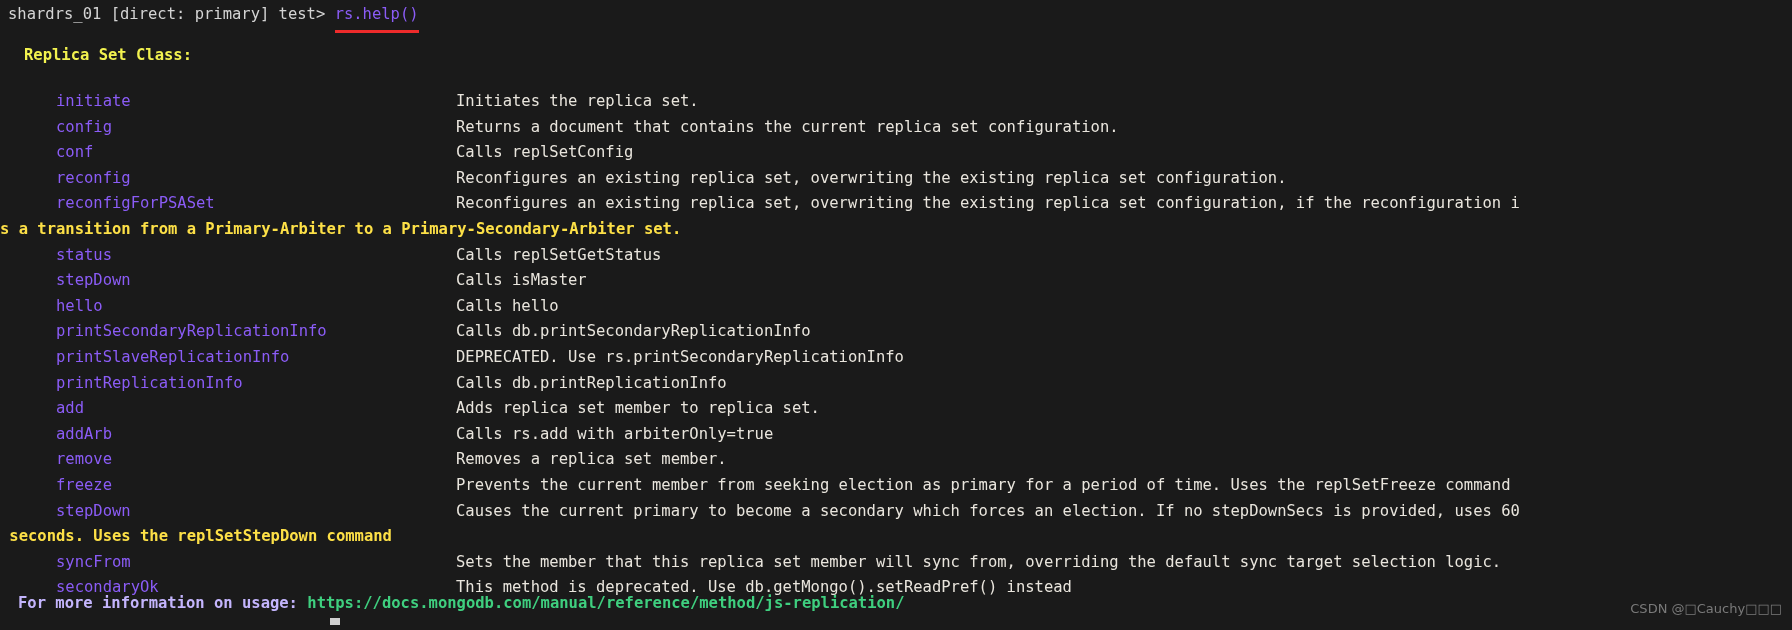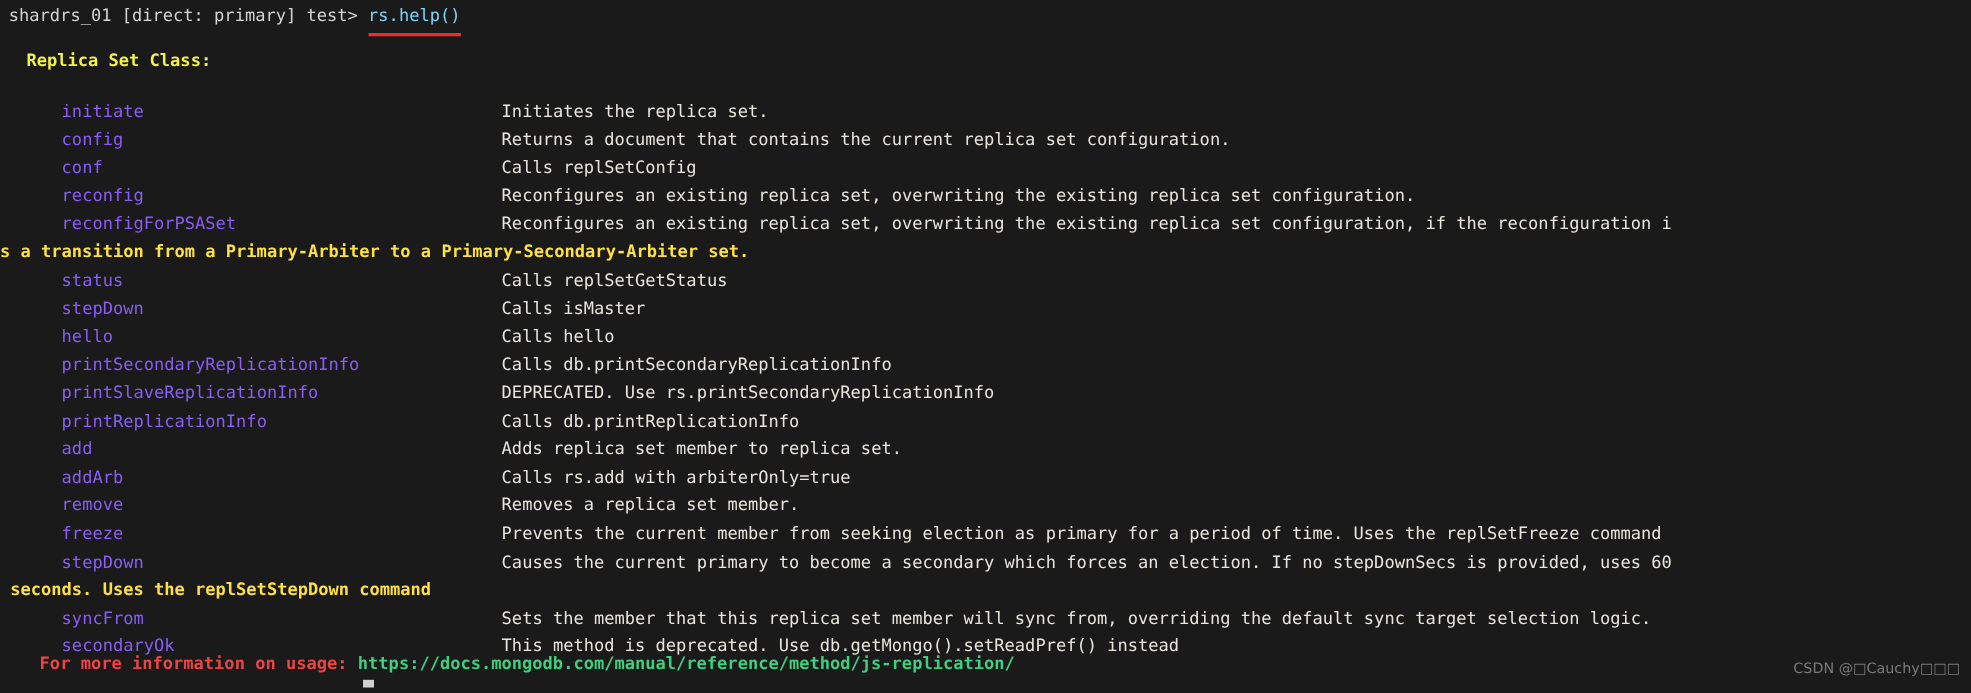--- a/index.html
+++ b/index.html
@@ -27,21 +27,21 @@
     left: 0;
     white-space: pre;
     height: 25.6px;
     line-height: 25.6px;
   }
 
   
   .prompt-line { top: 2px; left: 8px; }
   .prompt-text { color: #d4d4d4; }
   .prompt-cmd {
-    color: #7dd3fc;
+    color: #8b5cf6;
     position: relative;
     display: inline-block;
   }
   .cmd-underline {
     position: absolute;
     left: 0;
     right: 0;
     bottom: -5px;
     height: 3px;
     background: #ee2b2b;
@@ -81,23 +81,22 @@
   
   .footer {
     position: absolute;
     left: 18px;
     top: 591px;
     white-space: pre;
     height: 25.6px;
     line-height: 25.6px;
   }
   .footer-label {
-    color: #ef4444;
+    color: #c4b5fd;
     font-weight: bold;
-    margin-left: 18px;
   }
   .footer-url {
     color: #3fcf7f;
     font-weight: bold;
     margin-top: 11px;
   }
 
   
   .cursor {
     position: absolute;

